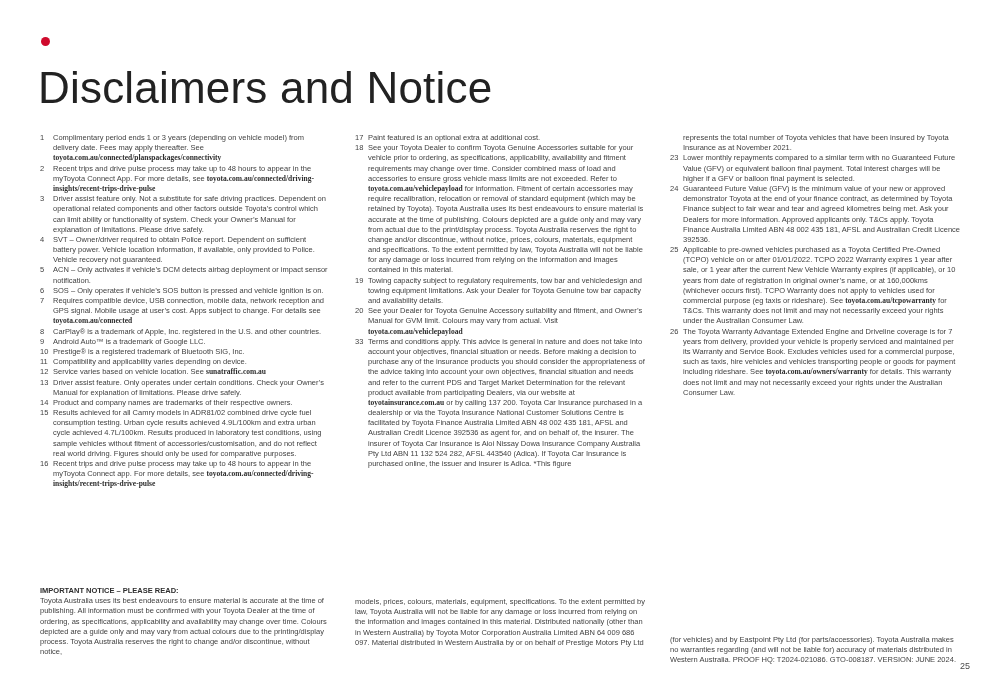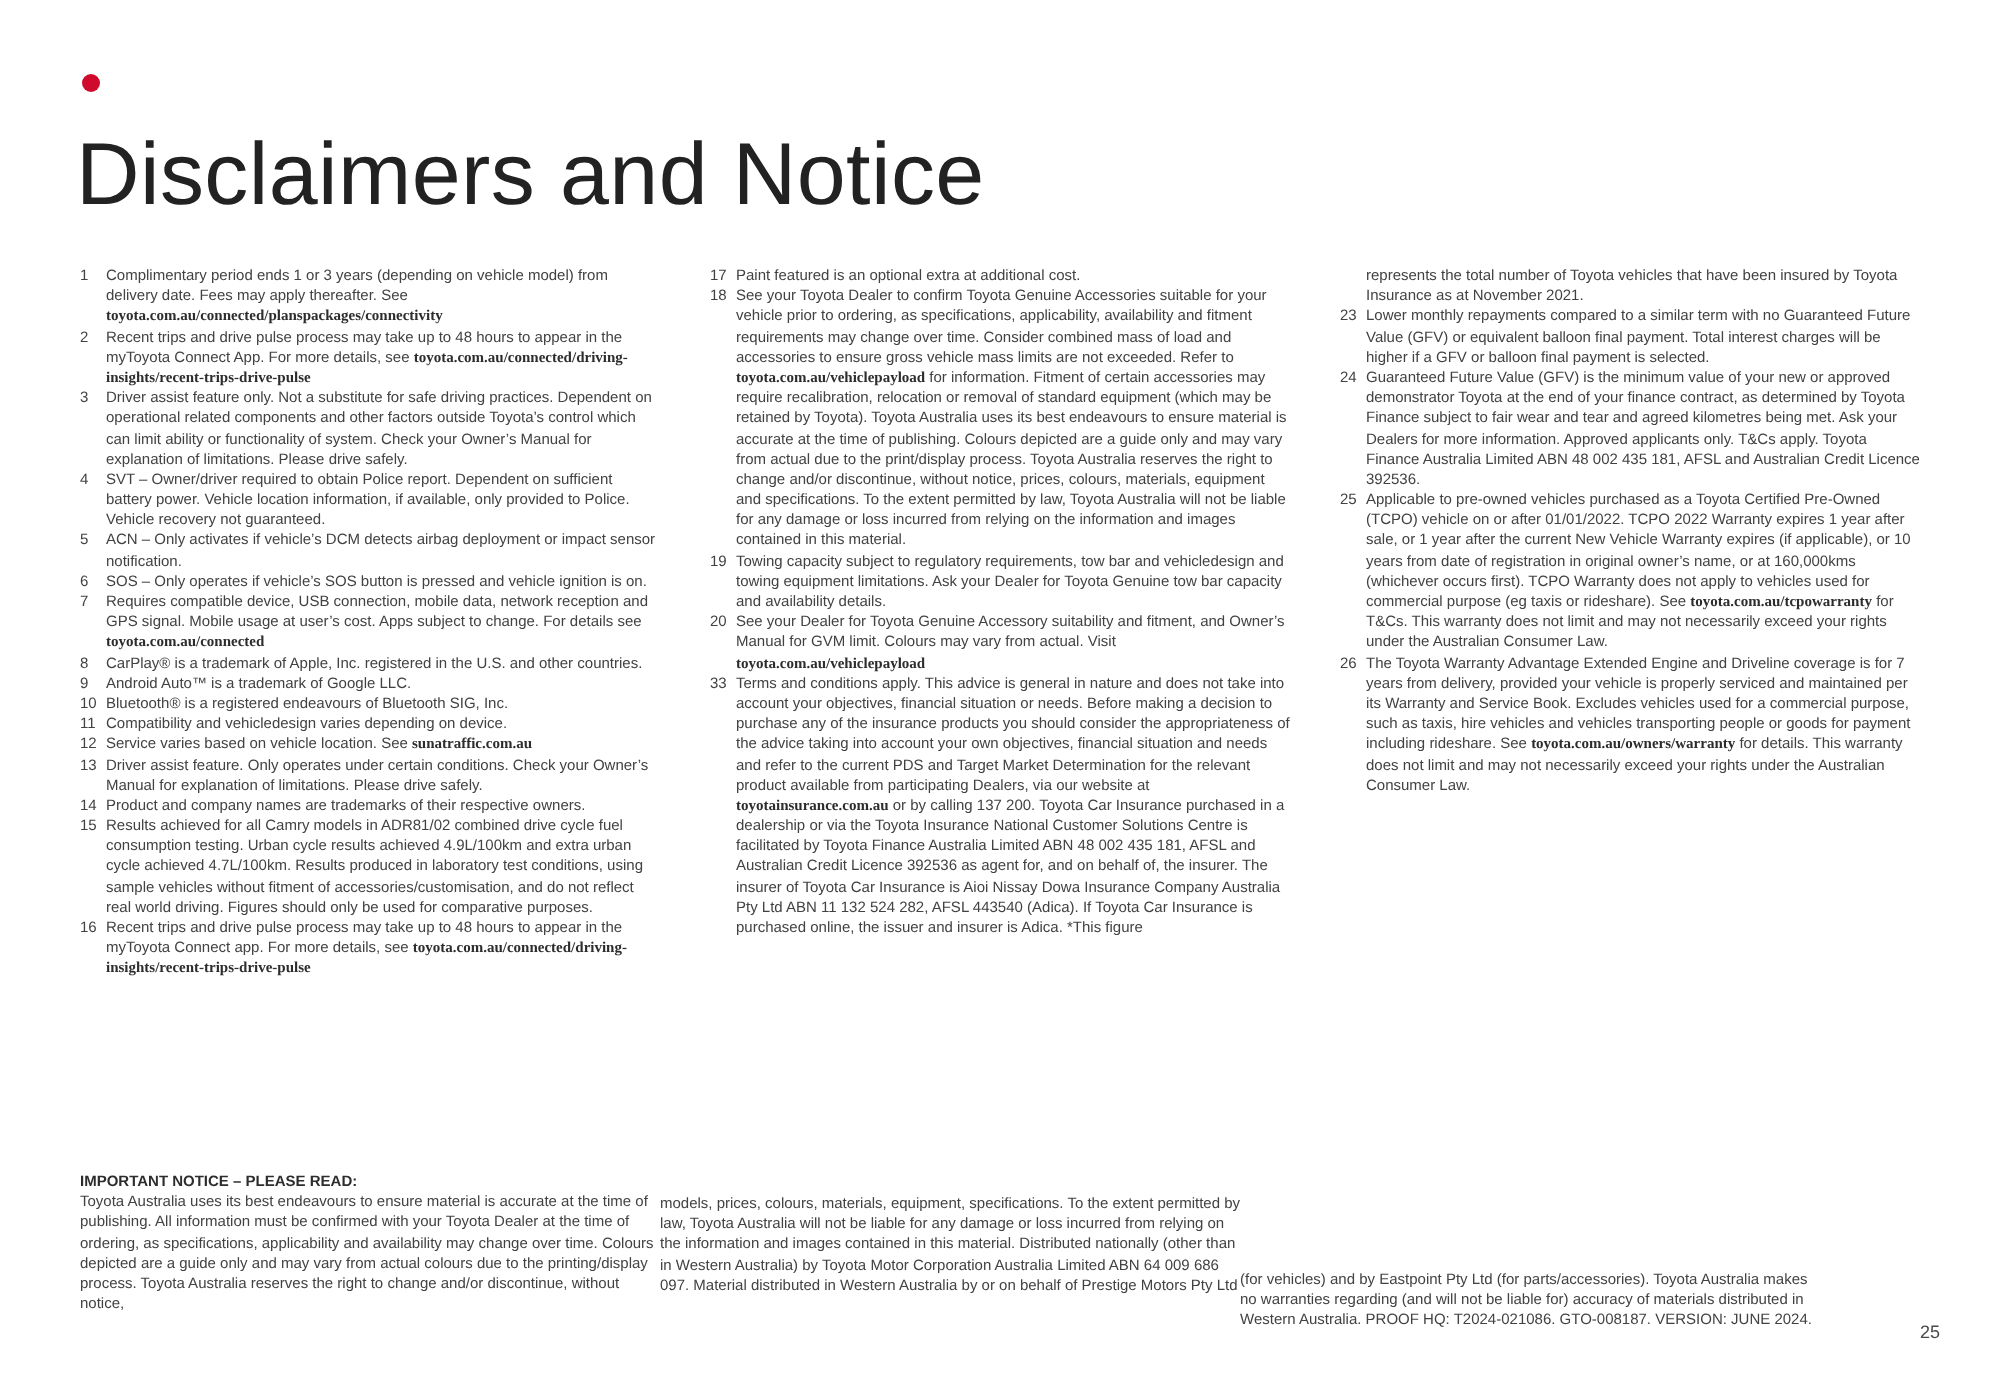--- a/index.html
+++ b/index.html
@@ -32,21 +32,21 @@
     font-size:7.5px; line-height:1.36;
     color:#424242;
   }
   .item { display:flex; }
   .num { flex:none; width:13px; }
   .txt { flex:1; }
   .txt b { font-weight:bold; color:#2d2d2d;font-family:Liberation Serif, serif; }
   .footer {
     position:absolute; left:40px; top:586px;
     width:920px;
-    display:flex; 
+    display:flex; gap:25px;
     font-size:7.5px; line-height:1.36;
     color:#424242;
   }
   .fcol { width:290px; }
   .fcol-2 { margin-top:11px; }
   .fcol-3 { margin-top:49px; }
   .fheading { font-weight:bold; color:#2d2d2d; }
   .page-num {
     position:absolute; right:30px; top:661px;
     font-size:9px; color:#4a4a4a;
@@ -92,25 +92,25 @@
       <div class="item">
         <span class="num">8</span>
         <span class="txt">CarPlay® is a trademark of Apple, Inc. registered in the U.S. and other countries.</span>
       </div>
       <div class="item">
         <span class="num">9</span>
         <span class="txt">Android Auto™ is a trademark of Google LLC.</span>
       </div>
       <div class="item">
         <span class="num">10</span>
-        <span class="txt">Bluetooth® is a registered endeavours of Bluetooth SIG, Inc.</span>
+        <span class="txt">Prestige® is a registered trademark of Bluetooth SIG, Inc.</span>
       </div>
       <div class="item">
         <span class="num">11</span>
-        <span class="txt">Compatibility and vehicledesign varies depending on device.</span>
+        <span class="txt">Compatibility and applicability varies depending on device.</span>
       </div>
       <div class="item">
         <span class="num">12</span>
         <span class="txt">Service varies based on vehicle location. See <b>sunatraffic.com.au</b></span>
       </div>
       <div class="item">
         <span class="num">13</span>
         <span class="txt">Driver assist feature. Only operates under certain conditions. Check your Owner’s Manual for explanation of limitations. Please drive safely.</span>
       </div>
       <div class="item">

